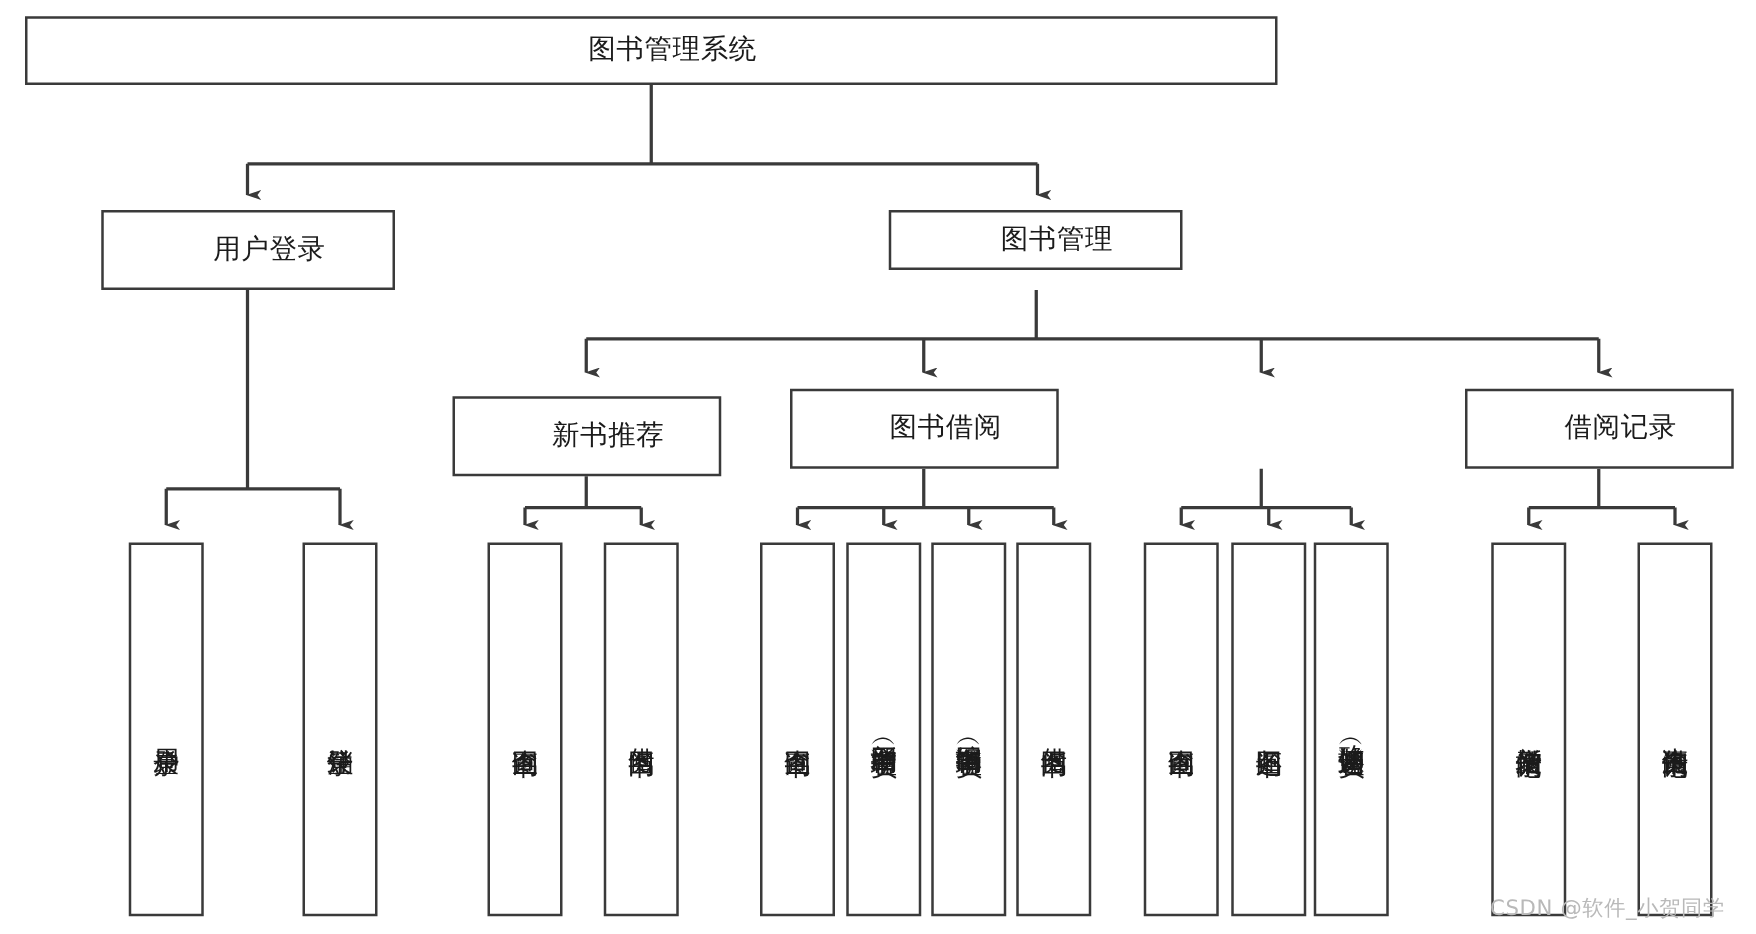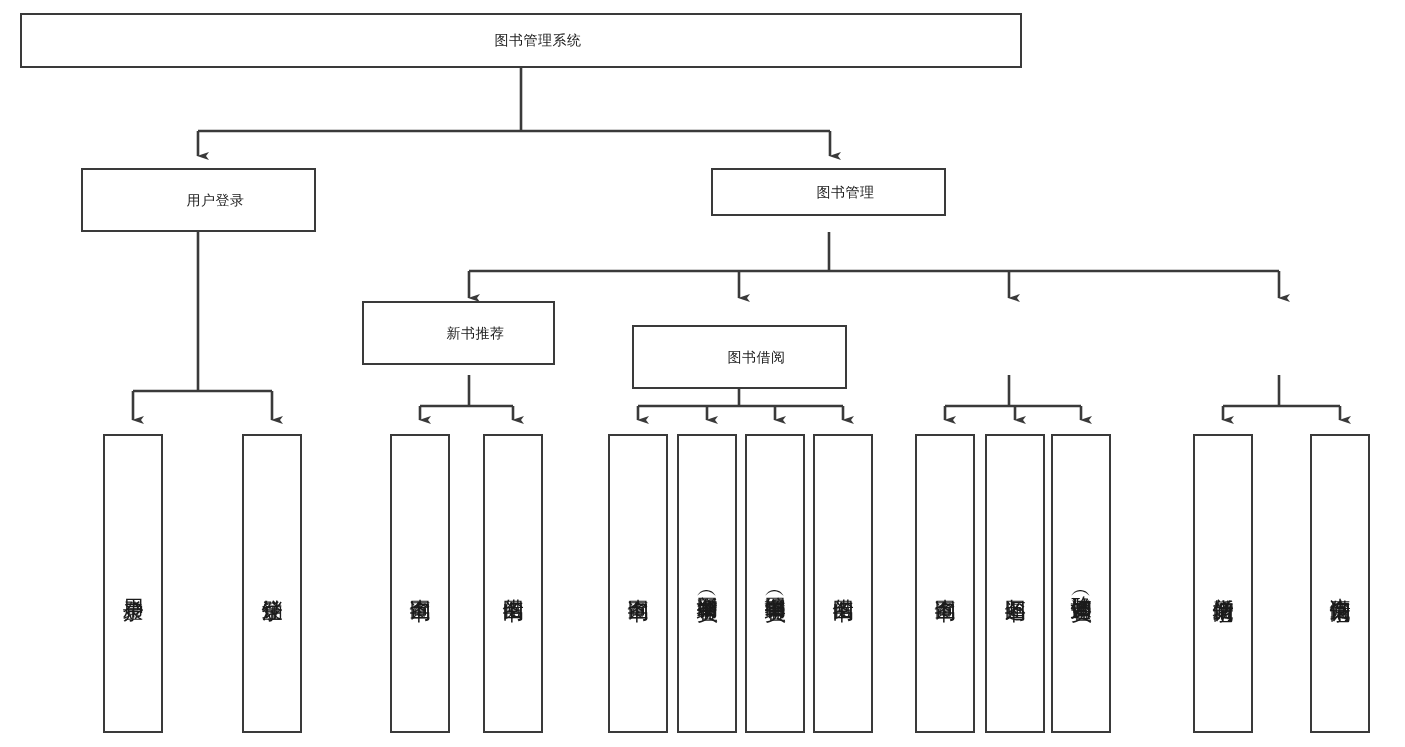--- a/index.html
+++ b/index.html
@@ -30,21 +30,21 @@
     box-sizing: border-box;
     background: #ffffff;
     border: 2px solid #3a3a3a;
     display: flex;
     align-items: center;
     justify-content: center;
     text-align: center;
     color: #1b1b1b;
   }
   .node.horiz {
-    font-size: 14px;
+    font-size: 22px;
     line-height: 1.2;
     letter-spacing: 0.5px;
     padding-left: 34px;
   }
   .node.vert {
     writing-mode: vertical-rl;
     text-orientation: upright;
     font-size: 21px;
     line-height: 1.35;
     letter-spacing: 1px;
@@ -122,22 +122,23 @@
       <path d="M1223,406 L1223,420" marker-end="url(#arr)"></path>
       <path d="M1340,406 L1340,420" marker-end="url(#arr)"></path>
     </g>
   </svg>
 
   <div class="node horiz root-node" style="left:20px; top:13px; width:1002px; height:55px;">图书管理系统</div>
 
   <div class="node horiz" style="left:81px; top:168px; width:235px; height:64px;">用户登录</div>
   <div class="node horiz" style="left:711px; top:168px; width:235px; height:48px;">图书管理</div>
 
-  <div class="node horiz" style="left:362px; top:301px; width:193px; height:64px;">新书推荐</div>
-  <div class="node horiz" style="left:632px; top:311px; width:215px; height:64px;margin-top:14px;">图书借阅</div>
+  <div class="node horiz" style="left:362px; top:317px; width:215px; height:64px;">新书推荐</div>
+  <div class="node horiz" style="left:632px; top:311px; width:215px; height:64px;">图书借阅</div>
+  <div class="node horiz" style="left:1172px; top:311px; width:215px; height:64px;">借阅记录</div>
 
   <div class="node vert" style="left:103px; top:434px; width:60px; height:299px;">
     <span class="vtext">用户登录</span>
   </div>
   <div class="node vert" style="left:242px; top:434px; width:60px; height:299px;">
     <span class="vtext">注销登录</span>
   </div>
 
   <div class="node vert" style="left:390px; top:434px; width:60px; height:299px;">
     <span class="vtext">查询图书</span>
@@ -169,14 +170,15 @@
     <span class="vtext">确认归还（管理员）</span>
   </div>
 
   <div class="node vert" style="left:1193px; top:434px; width:60px; height:299px;">
     <span class="vtext">新增借阅记录</span>
   </div>
   <div class="node vert" style="left:1310px; top:434px; width:60px; height:299px;">
     <span class="vtext">查询借阅记录</span>
   </div>
 
+  <div class="watermark" style="left:1192px; top:715px;">CSDN @软件_小贺同学</div>
 
 </div>
 
 </body></html>

